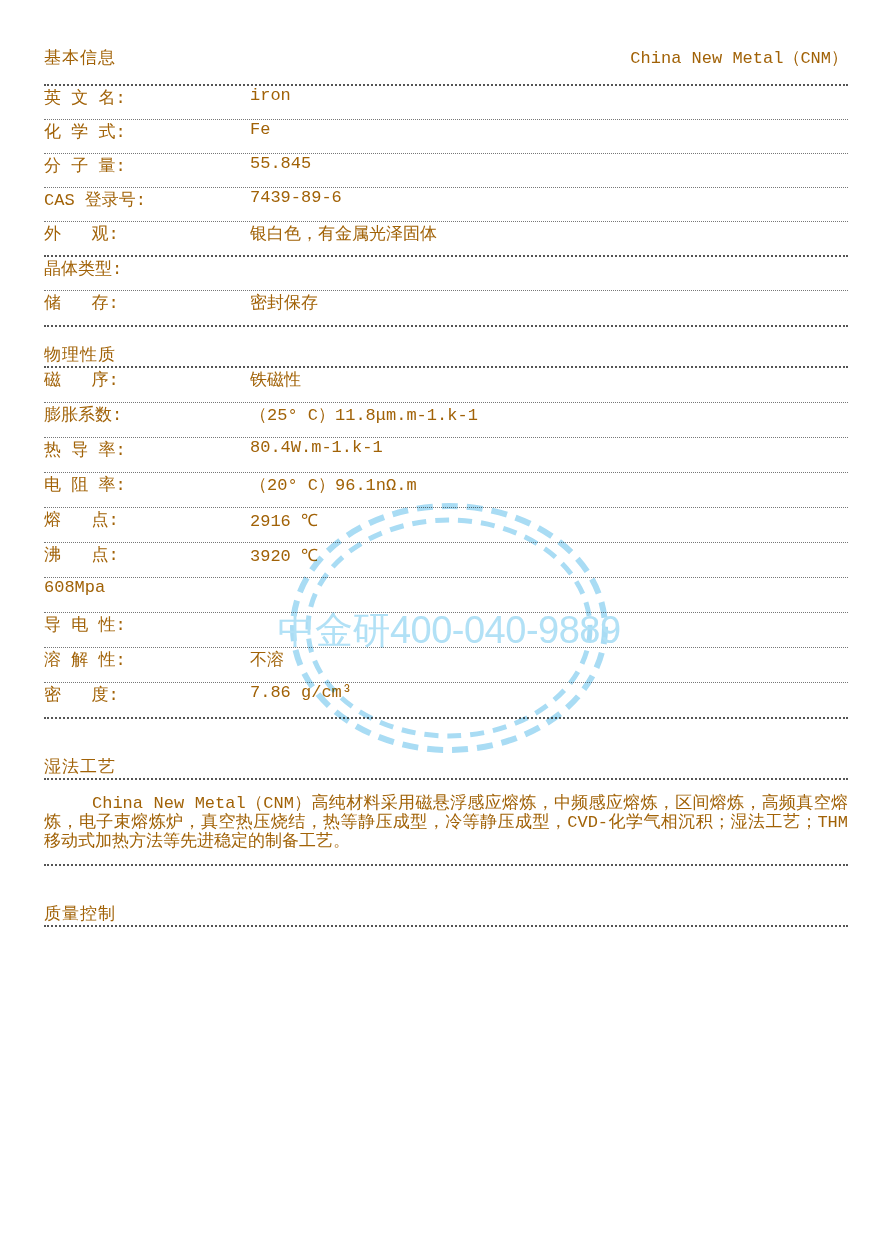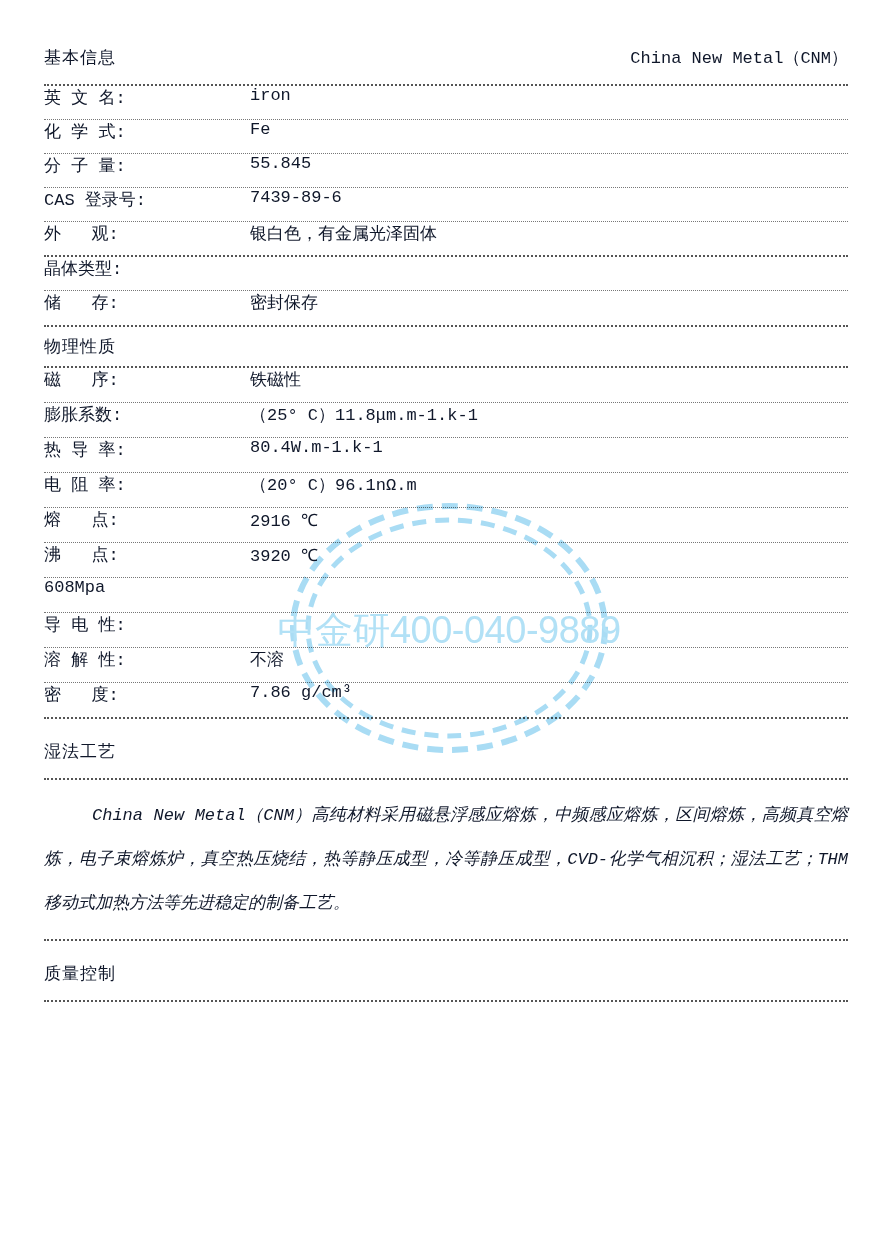--- a/index.html
+++ b/index.html
@@ -2,49 +2,48 @@
 <html><head>
 <meta charset="utf-8">
 <style>
   html,body{margin:0;padding:0;background:#ffffff;}
   .page{
     position:relative;
     width:890px;height:1258px;
     background:#ffffff;
     overflow:hidden;
     font-family:"Liberation Mono","DejaVu Sans Mono",monospace;
-    color:#0f172a;
+    color:#a16207;
     font-size:17px;
   }
   .content{position:absolute;left:44px;top:45px;width:804px;}
 
   .doc-header{
     display:flex;justify-content:space-between;align-items:flex-end;
     line-height:27px;padding-bottom:12px;
     border-bottom:2px dotted #555;
   }
   .doc-header .title{letter-spacing:1px;}
 
   .row{display:flex;align-items:flex-start;height:33px;border-bottom:1px dotted #777;}
   .row.h34{height:34px;}
   .row.thick{border-bottom:2px dotted #555;}
   .label{flex:0 0 206px;white-space:pre;}
   .value{white-space:pre;}
 
   .section-bar{
-    display:flex;align-items:center;height:39px;
+    display:flex;align-items:flex-end;height:39px;
     border-bottom:2px dotted #555;letter-spacing:1px;
   }
   .section-bar.loose{height:53px;padding-top:6px;}
 
   .para{
-    text-align:justify;line-height:44px;
+    text-align:justify;line-height:19px;
     text-indent:48px;
     border-bottom:2px dotted #555;
-    font-style:italic;
   }
   .para.p1{padding:14px 0 13px;}
   .para.p2{padding:26px 0 26px;}
 
   .watermark{
     position:absolute;left:239px;top:482px;
     width:420px;height:292px;
     mix-blend-mode:multiply;
     pointer-events:none;
   }

